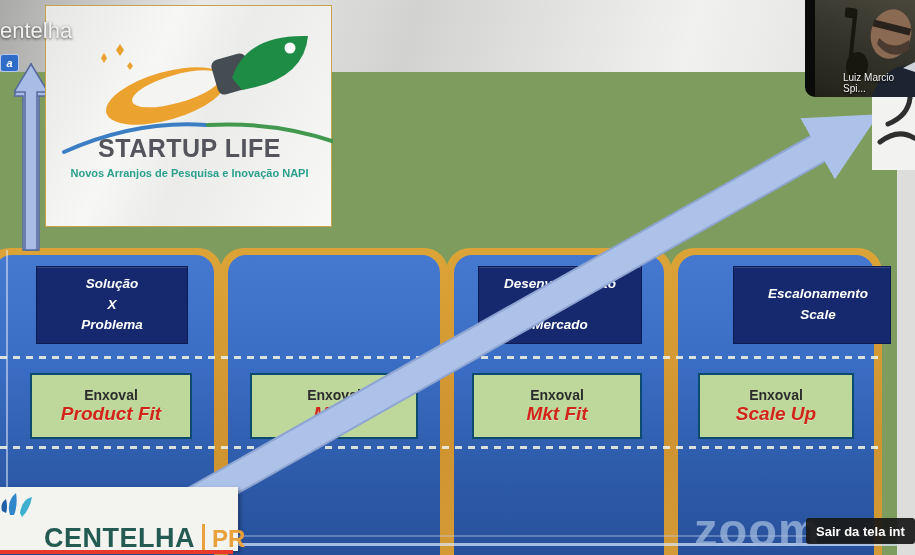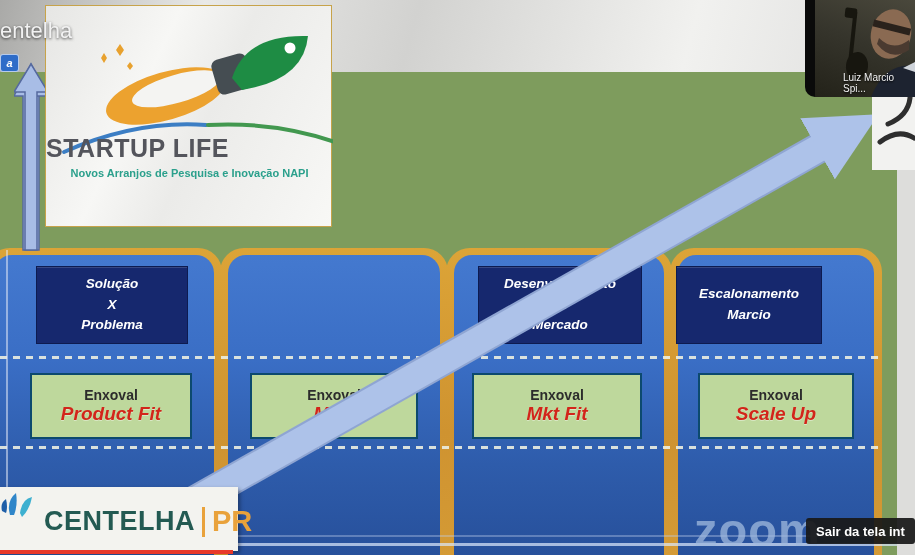--- a/index.html
+++ b/index.html
@@ -35,21 +35,21 @@
   .col-blue{top:255px;height:300px;border-radius:18px 18px 0 0;z-index:5;
     background:linear-gradient(180deg,#4479cf 0%,#3a6ec5 35%,#2e5cab 70%,#27509b 100%);}
   .b1{left:-6px;width:220px;} .b2{left:228px;width:212px;}
   .b3{left:454px;width:210px;} .b4{left:678px;width:196px;}
 
   .stage-header{top:266px;height:76px;background:#16286e;border:1px solid #0d1b50;
     box-shadow:inset 0 1px 0 rgba(255,255,255,.15);z-index:6;
     display:flex;flex-direction:column;align-items:center;justify-content:center;
     color:#fff;font-weight:bold;font-style:italic;font-size:13.5px;line-height:1.55;text-align:center;}
   .h1{left:36px;width:150px;} .h2{left:256px;width:156px;}
-  .h3{left:478px;width:162px;} .h4{left:676px;width:144px;}
+  .h3{left:478px;width:162px;} .h4{left:733px;width:144px;padding-left:12px;}
 
   .enxoval{top:373px;height:66px;background:#bed89c;border:2px solid #0c4a6e;z-index:6;
     display:flex;flex-direction:column;align-items:center;justify-content:center;box-sizing:border-box;}
   .e1{left:30px;width:162px;} .e2{left:250px;width:168px;}
   .e3{left:472px;width:170px;} .e4{left:698px;width:156px;}
   .enxoval .lbl{font-size:14px;font-weight:bold;color:#2c2c2c;}
   .enxoval .val{font-size:19px;font-weight:bold;font-style:italic;color:#d2251a;
     text-shadow:0 1px 0 rgba(255,255,255,.4);}
 
   .dashed{left:0;width:882px;height:3px;z-index:8;
@@ -57,37 +57,37 @@
   .d1{top:356px;} .d2{top:446px;}
 
   .axis-vline{left:6px;top:250px;width:2px;height:300px;background:rgba(225,232,245,.55);z-index:9;}
   .base-line1{left:0;top:535px;width:897px;height:2px;background:rgba(190,205,235,.38);z-index:9;}
   .base-line2{left:0;top:543px;width:897px;height:3px;background:rgba(218,230,250,.72);z-index:9;}
 
   
   .brand-card{left:45px;top:5px;width:287px;height:222px;z-index:14;
     background:linear-gradient(115deg,#e6e6e4 0%,#f7f7f5 35%,#ebebe9 55%,#f8f8f6 100%);
     border:1.5px solid #c7a34a;box-sizing:border-box;}
-  .brand-title{left:0;top:128px;width:287px;font-size:25px;font-weight:bold;
+  .brand-title{left:0;top:128px;width:287px;text-align:center;font-size:25px;font-weight:bold;
     color:#54555c;letter-spacing:.5px;}
   .brand-subtitle{left:0;top:161px;width:287px;text-align:center;font-size:11px;font-weight:bold;
     color:#2ba08c;}
 
   
   .svg-abs{position:absolute;left:0;top:0;z-index:10;pointer-events:none;}
 
   .sketch{left:872px;top:72px;width:43px;height:98px;background:#f2f2f0;z-index:11;}
 
   
   .footer-logo{left:-4px;top:487px;width:242px;height:64px;background:#f3f3ef;z-index:20;
     box-shadow:2px 2px 4px rgba(0,0,0,.35);}
-  .footer-text{position:absolute;left:48px;top:18px;display:flex;align-items:center;gap:7px;}
+  .footer-text{position:absolute;left:48px;top:36px;display:flex;align-items:center;gap:7px;}
   .footer-name{font-size:27px;font-weight:bold;color:#235a52;letter-spacing:.5px;}
   .footer-divider{width:3px;height:30px;background:#e9a23b;}
-  .footer-region{font-size:29px;font-weight:bold;color:#e9a23b;}
+  .footer-region{font-size:24px;font-weight:bold;color:#e9a23b;}
 
   
   .webcam{left:805px;top:0;width:110px;height:97px;background:#0a0a0a;z-index:30;
     border-radius:0 0 0 10px;overflow:hidden;}
   .webcam-video{position:absolute;left:10px;top:0;width:100px;height:97px;
     background:linear-gradient(200deg,#4a483c 0%,#36352c 45%,#232219 100%);}
   .webcam-caption{position:absolute;left:14px;bottom:3px;font-size:10px;color:#f2f2f2;
     text-shadow:0 1px 2px #000;z-index:3;padding-left:24px;}
 </style>
 </head>
@@ -112,21 +112,21 @@
     <span>X</span>
     <span>Problema</span>
   </div>
   <div class="abs stage-header h3">
     <span>Desenvolvimento</span>
     <span>de</span>
     <span>Mercado</span>
   </div>
   <div class="abs stage-header h4">
     <span>Escalonamento</span>
-    <span>Marcio</span>
+    <span>Scale</span>
   </div>
 
   <div class="abs enxoval e1">
     <span class="lbl">Enxoval</span>
     <span class="val">Product Fit</span>
   </div>
   <div class="abs enxoval e2">
     <span class="lbl">Enxoval</span>
     <span class="val">MVP</span>
   </div>

